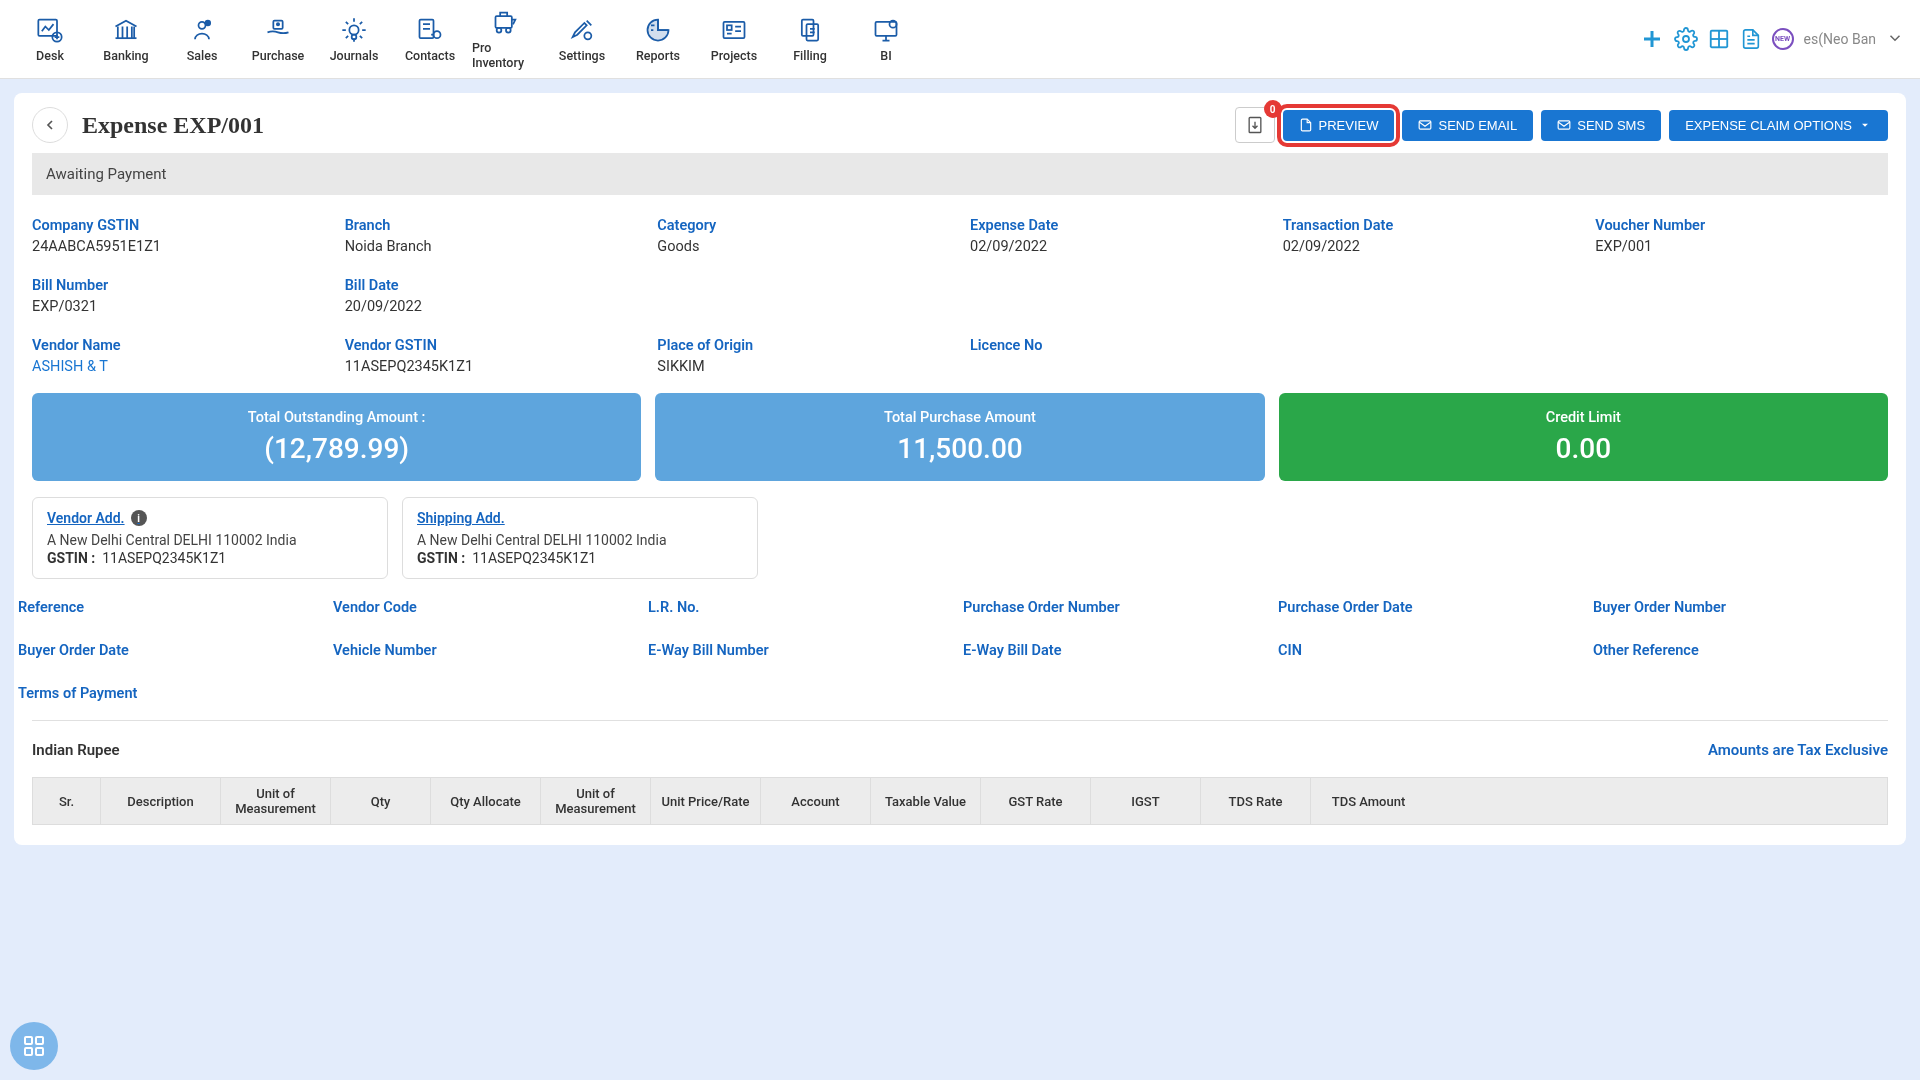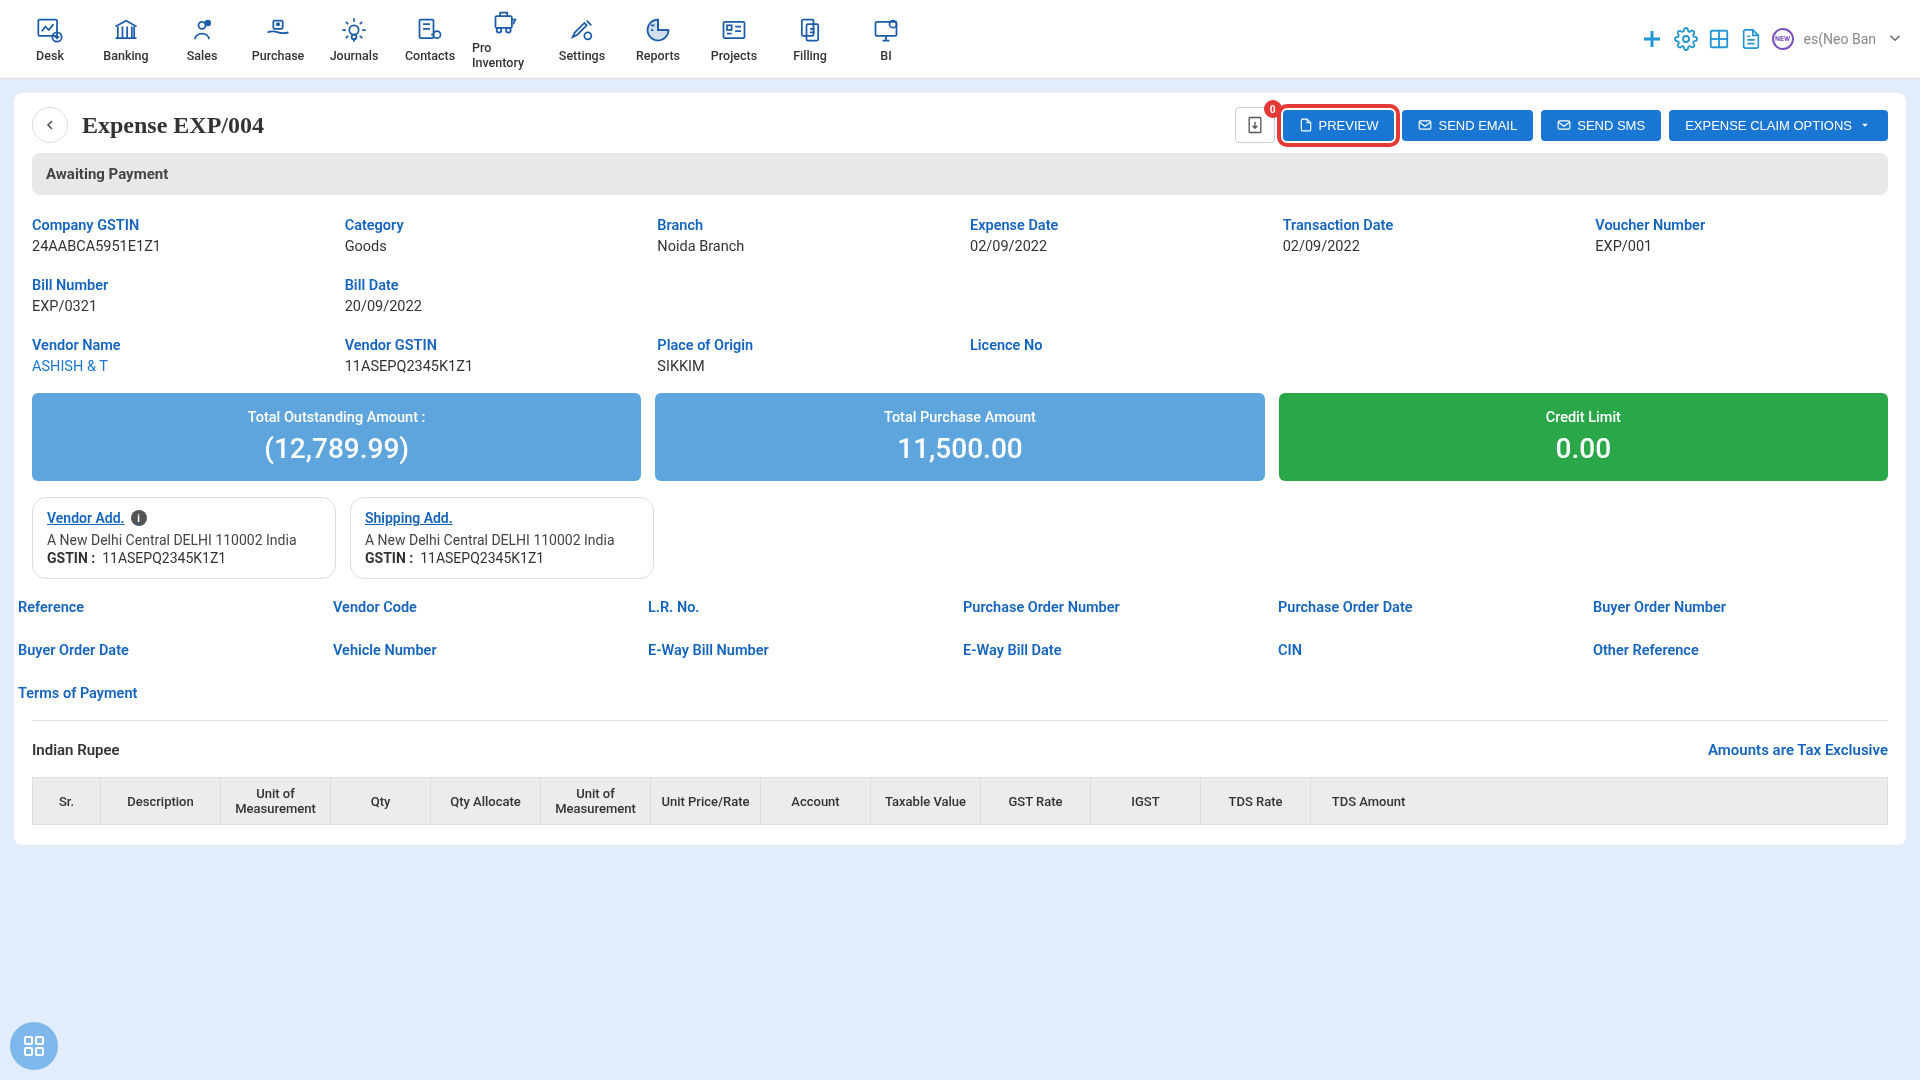--- a/index.html
+++ b/index.html
@@ -18,31 +18,31 @@
 .header-row { display: flex; align-items: center; padding: 14px 18px 10px 18px; }
 .back-btn { width: 36px; height: 36px; border: 1px solid #ddd; border-radius: 50%; display: flex; align-items: center; justify-content: center; cursor: pointer; margin-right: 14px; color: #555; }
 .page-title { font-family: "Comic Sans MS", cursive; font-size: 24px; color: #333; }
 .header-actions { margin-left: auto; display: flex; gap: 8px; align-items: center; }
 .attach-box { position: relative; border: 1px solid #ccc; border-radius: 4px; width: 40px; height: 36px; display: flex; align-items: center; justify-content: center; cursor: pointer; color: #555; }
 .attach-badge { position: absolute; top: -8px; right: -8px; background: #e53935; color: #fff; width: 18px; height: 18px; border-radius: 50%; font-size: 10px; display: flex; align-items: center; justify-content: center; font-weight: bold; }
 .btn { display: inline-flex; align-items: center; gap: 6px; padding: 8px 16px; border-radius: 4px; font-size: 13px; font-weight: 400; cursor: pointer; border: none; text-transform: uppercase; }
 .btn-primary { background: #1976d2; color: #fff; }
 .btn-highlight { outline: 4px solid #e53935; outline-offset: 2px; }
 .btn svg { width: 14px; height: 14px; }
-.status-bar { background: #e8e8e8; margin: 0 18px; padding: 12px 14px; border-radius: 8px; font-weight: 700; color: #444; font-size: 15px; }
+.status-bar { background: #e8e8e8; margin: 0 18px; padding: 12px 14px; border-radius: 0; font-weight: 400; color: #444; font-size: 15px; }
 .details-grid { display: grid; grid-template-columns: repeat(6, 1fr); gap: 22px 20px; padding: 22px 18px 18px 18px; }
 .detail-item .dlabel { color: #1565c0; font-weight: 600; font-size: 14.5px; margin-bottom: 4px; }
 .detail-item .dvalue { color: #333; font-size: 14.5px; }
 .detail-item .dvalue.link { color: #1976d2; }
 .summary-row { display: flex; gap: 14px; padding: 0 18px 16px 18px; }
 .summary-box { flex: 1; border-radius: 6px; padding: 16px 10px; text-align: center; color: #fff; }
 .summary-box .slabel { font-size: 14.5px; font-weight: 500; margin-bottom: 6px; }
 .summary-box .svalue { font-size: 28px; font-weight: 500; }
 .addr-row { display: flex; gap: 14px; padding: 0 18px 20px 18px; }
-.addr-box { border: 1px solid #ddd; border-radius: 14px; padding: 12px 14px; width: 304px; }
+.addr-box { border: 1px solid #ddd; border-radius: 6px; padding: 12px 14px; width: 356px; }
 .addr-title { color: #1565c0; font-weight: 600; text-decoration: underline; margin-bottom: 6px; display: inline-flex; align-items: center; gap: 6px; }
 .addr-text { color: #444; font-size: 14px; margin-bottom: 2px; }
 .addr-gstin { font-size: 14px; }
 .addr-gstin b { font-weight: 700; }
 .meta-grid { display: grid; grid-template-columns: repeat(6, 1fr); gap: 22px 20px; padding: 0 18px 14px 4px; }
 hr.sep { border: none; border-top: 1px solid #e0e0e0; margin: 0 18px 20px 18px; }
 .currency-row { display: flex; justify-content: space-between; padding: 0 18px 18px 18px; }
 .currency-label { color: #333; font-weight: 600; font-size: 15px; }
 .tax-note { color: #1565c0; font-weight: 600; font-size: 15px; }
 .table-head-row { display: flex; background: #ececec; margin: 0 18px; border: 1px solid #ddd; }
@@ -218,21 +218,21 @@
 </div>
 
 <div class="content-wrap">
   <div class="card">
     <div class="header-row">
       <div class="back-btn">
           <svg width="16" height="16" viewBox="0 0 24 24" fill="none" stroke="currentColor" stroke-width="2.5">
             <path d="M15 18l-6-6 6-6"></path>
           </svg>
         </div>
-      <h1 class="page-title">Expense EXP/004</h1>
+      <h1 class="page-title">Expense EXP/001</h1>
       <div class="header-actions">
         <div class="attach-box">
           <svg width="20" height="20" viewBox="0 0 24 24" fill="none" stroke="currentColor" stroke-width="1.6">
               <rect x="5" y="3" width="14" height="18" rx="1"></rect>
               <path d="M12 8v8M9 13l3 3 3-3"></path>
             </svg>
           <span class="attach-badge">0</span>
         </div>
         <button class="btn btn-primary btn-highlight">
           <svg viewBox="0 0 24 24" fill="none" stroke="currentColor" stroke-width="2">
@@ -265,26 +265,26 @@
     </div>
 
     <div class="status-bar">Awaiting Payment</div>
 
     <div class="details-grid" id="details-grid">
         <div class="detail-item">
           <div class="dlabel">Company GSTIN</div>
           <div class="dvalue">24AABCA5951E1Z1</div>
         </div>
         <div class="detail-item">
+          <div class="dlabel">Branch</div>
+          <div class="dvalue">Noida Branch</div>
+        </div>
+        <div class="detail-item">
           <div class="dlabel">Category</div>
           <div class="dvalue">Goods</div>
-        </div>
-        <div class="detail-item">
-          <div class="dlabel">Branch</div>
-          <div class="dvalue">Noida Branch</div>
         </div>
         <div class="detail-item">
           <div class="dlabel">Expense Date</div>
           <div class="dvalue">02/09/2022</div>
         </div>
         <div class="detail-item">
           <div class="dlabel">Transaction Date</div>
           <div class="dvalue">02/09/2022</div>
         </div>
         <div class="detail-item">

